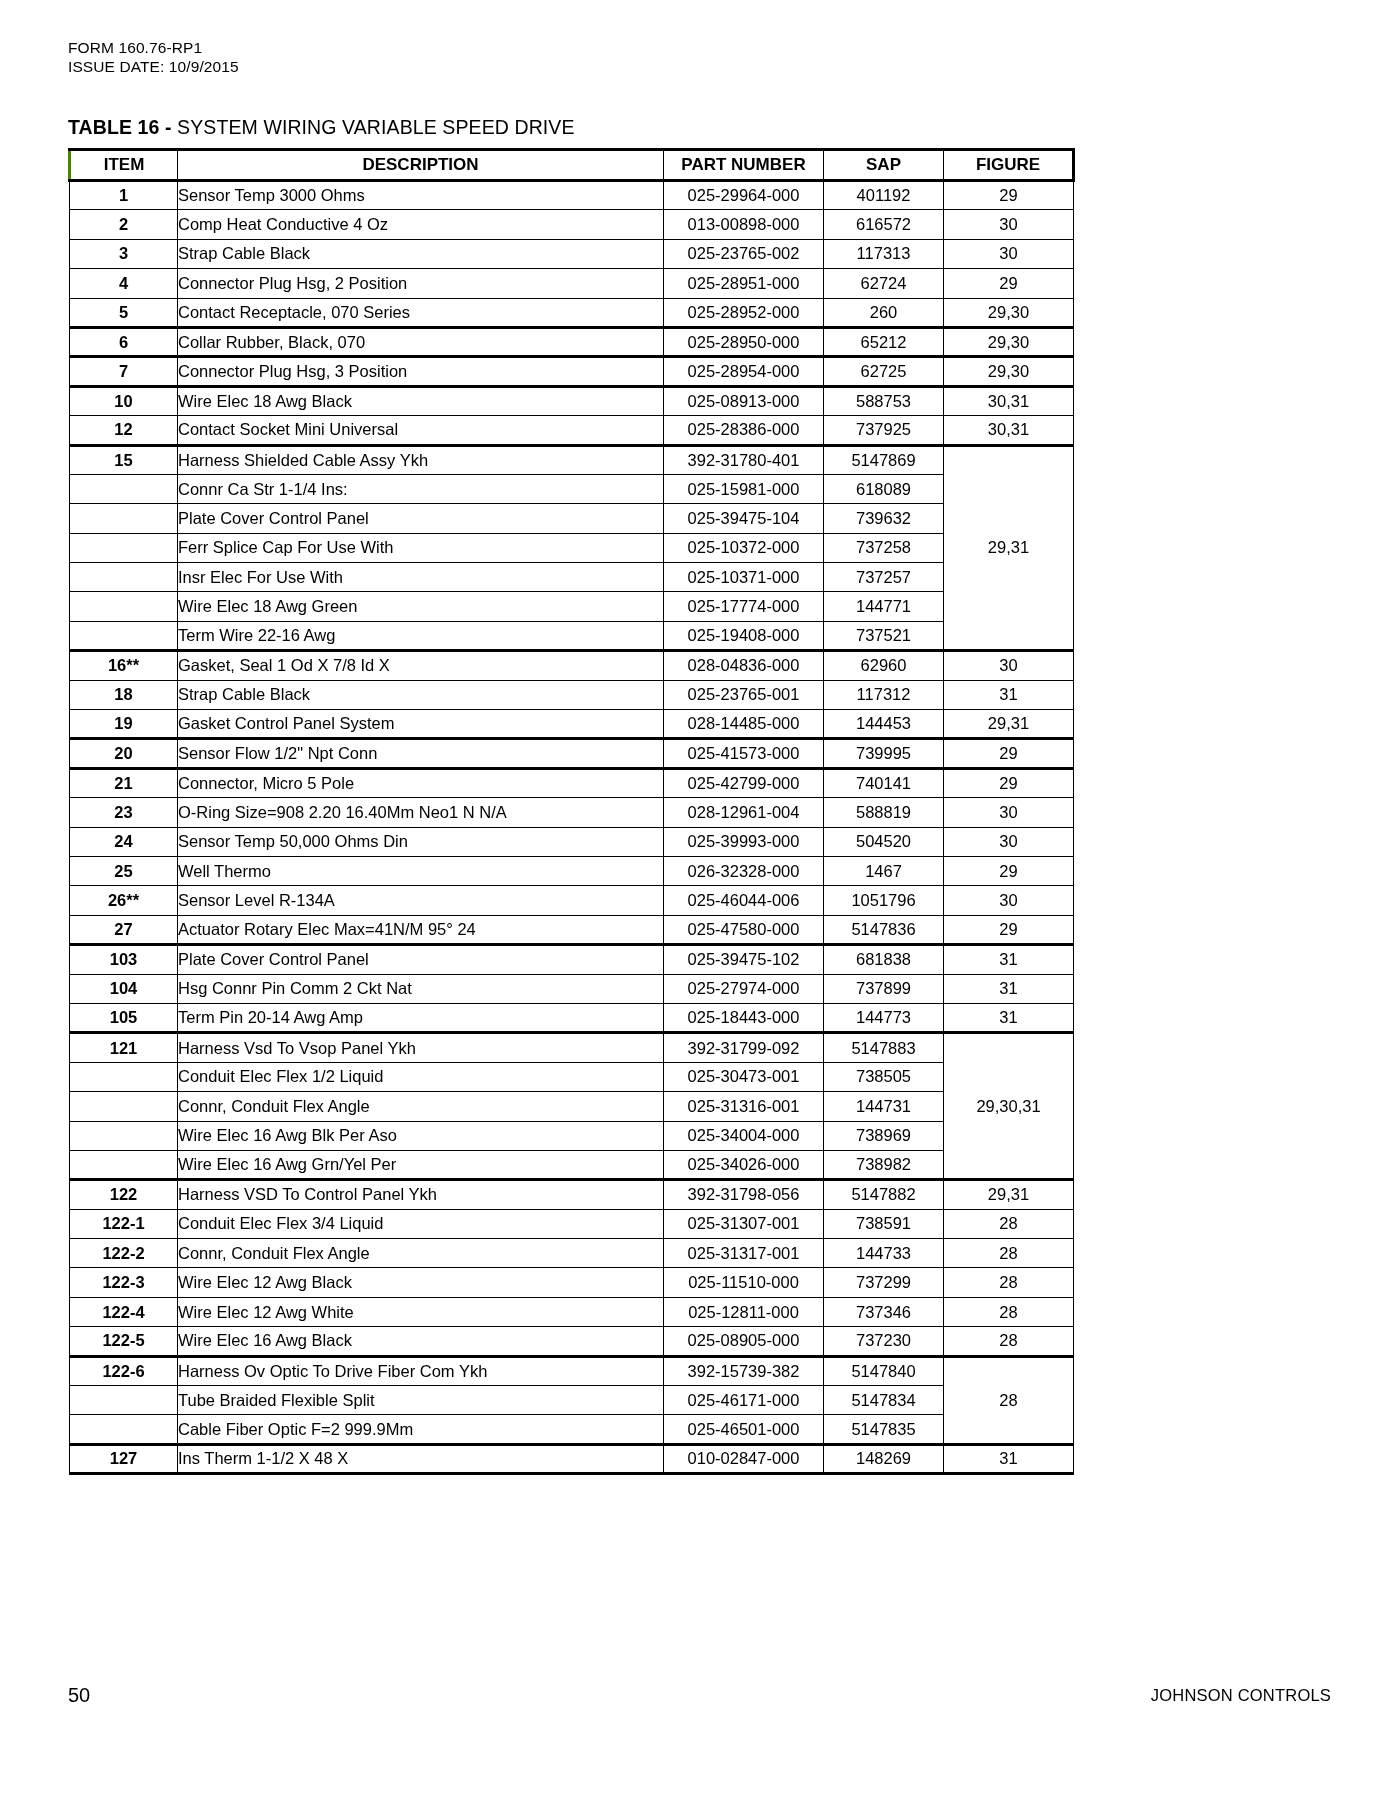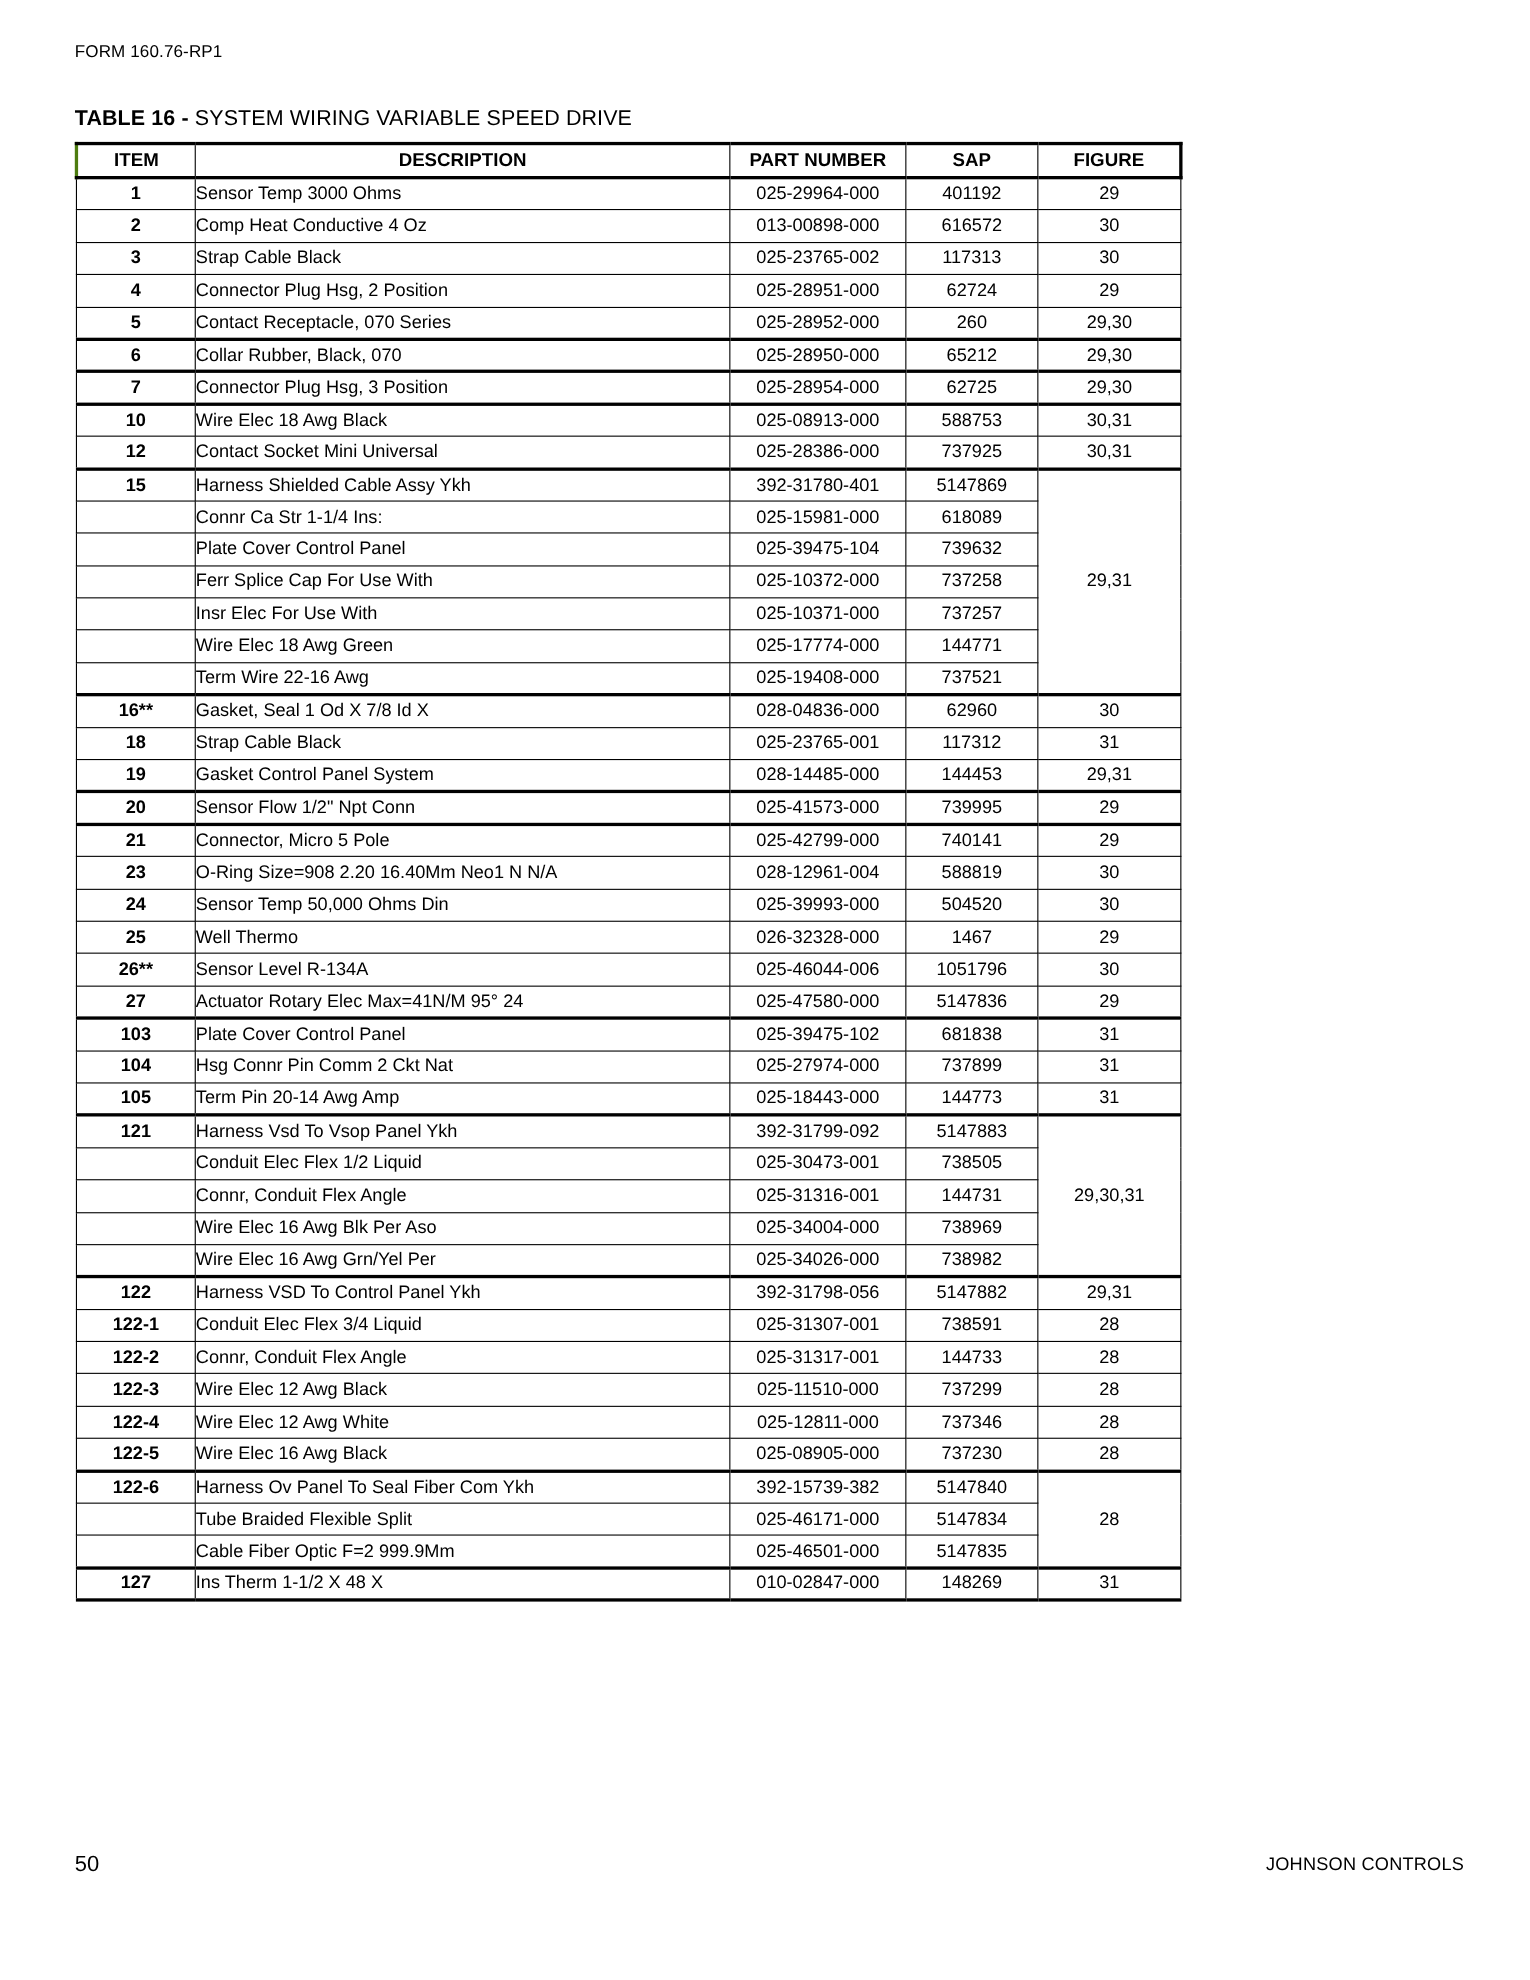--- a/index.html
+++ b/index.html
@@ -110,20 +110,21 @@
     letter-spacing: 0.2px;
   }
 </style>
 </head>
 <body>
 
 <div class="page">
 
   <div class="doc-header">
     <div>FORM 160.76-RP1</div>
+    <div>ISSUE DATE: 10/9/2015</div>
   </div>
 
   <div class="table-title"><span class="strong">TABLE 16 - </span><span>SYSTEM WIRING VARIABLE SPEED DRIVE</span></div>
 
   <table class="parts">
     <colgroup>
       <col class="c-item">
         <col class="c-desc">
         <col class="c-part">
         <col class="c-sap">
@@ -404,21 +405,21 @@
         </tr>
         <tr>
           <td class="item">122-5</td>
           <td class="desc">Wire Elec 16 Awg Black</td>
           <td class="part">025-08905-000</td>
           <td class="sap">737230</td>
           <td class="fig">28</td>
         </tr>
         <tr class="thick-top">
           <td class="item">122-6</td>
-          <td class="desc">Harness Ov Panel To Seal Fiber Com Ykh</td>
+          <td class="desc">Harness Ov Optic To Drive Fiber Com Ykh</td>
           <td class="part">392-15739-382</td>
           <td class="sap">5147840</td>
           <td class="fig" rowspan="3">28</td>
         </tr>
         <tr>
           <td class="item"></td>
           <td class="desc">Tube Braided Flexible Split</td>
           <td class="part">025-46171-000</td>
           <td class="sap">5147834</td>
         </tr>

